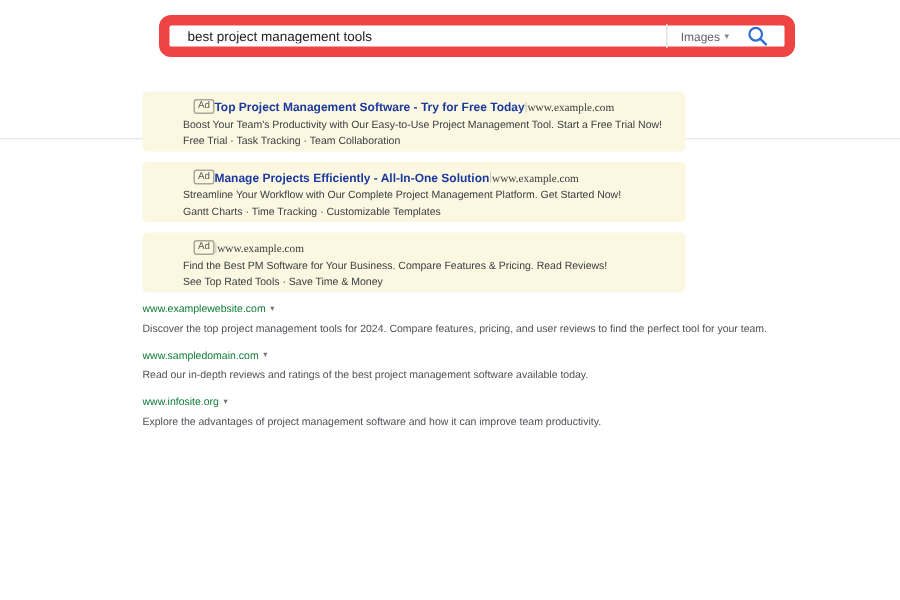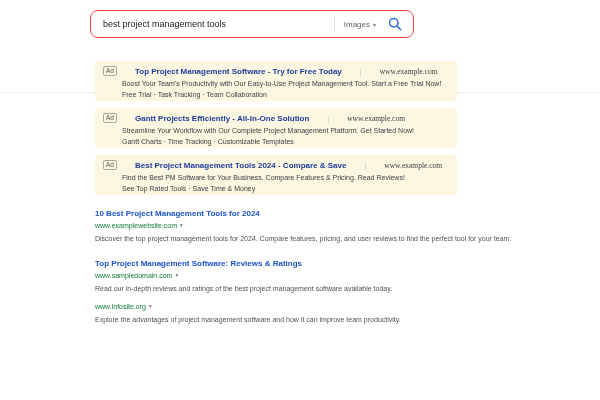--- a/index.html
+++ b/index.html
@@ -7,23 +7,23 @@
   body {
     background:#ffffff;
     font-family:"Liberation Sans", sans-serif;
     position:relative;
     overflow:hidden;
     color:#3c4043;
   }
 
   
   .searchbar {
-    position:absolute; left:90px; top:10px;
-    width:324px; height:28px;
-    border:1px solid #ef4444; border-radius:8px;
+    position:absolute; left:106px; top:10px;
+    width:424px; height:28px;
+    border:7px solid #ef4444; border-radius:8px;
     background:#fff;
     display:flex; align-items:center;
     padding:0 8px 0 12px;
   }
   .search-input {
     flex:1; border:none; outline:none;
     font-family:"Liberation Sans", sans-serif;
     font-size:9px; color:#202124; background:transparent;
     min-width:0;
   }
@@ -60,21 +60,21 @@
 
   
   .content { position:absolute; left:95px; top:61px; width:460px; }
 
   
   .ad-block {
     width:362px; height:40px;
     background:#fcf7e1; border-radius:3px;
     padding:5px 8px; margin-bottom:7px;
   }
-  .ad-head { display:flex; align-items:center; gap:18px; white-space:nowrap; }
+  .ad-head { display:flex; align-items:center; gap:0; white-space:nowrap;margin-left:26px; }
   .ad-badge {
     font-size:6.5px; color:#5a5a52;
     border:1px solid #a8a89a; border-radius:2px;
     padding:0 2px; line-height:8px; flex:none;
   }
   .ad-title {
     font-size:8px; font-weight:bold; color:#1b3a9e;
     line-height:9px; cursor:pointer; text-decoration:none;
   }
   .ad-sep { color:#bdbdb2; font-size:7px; }
@@ -132,54 +132,51 @@
         <span class="ad-sep">|</span>
         <span class="ad-url">www.example.com</span>
       </div>
       <div class="ad-desc">Boost Your Team's Productivity with Our Easy-to-Use Project Management Tool. Start a Free Trial Now!</div>
       <div class="ad-ext">Free Trial · Task Tracking · Team Collaboration</div>
     </div>
 
     <div class="ad-block">
       <div class="ad-head">
         <span class="ad-badge">Ad</span>
-        <a class="ad-title">Gantt Projects Efficiently - All-In-One Solution</a>
+        <a class="ad-title">Manage Projects Efficiently - All-In-One Solution</a>
         <span class="ad-sep">|</span>
         <span class="ad-url">www.example.com</span>
       </div>
       <div class="ad-desc">Streamline Your Workflow with Our Complete Project Management Platform. Get Started Now!</div>
       <div class="ad-ext">Gantt Charts · Time Tracking · Customizable Templates</div>
     </div>
 
     <div class="ad-block">
       <div class="ad-head">
         <span class="ad-badge">Ad</span>
-        <a class="ad-title">Best Project Management Tools 2024 - Compare &amp; Save</a>
         <span class="ad-sep">|</span>
         <span class="ad-url">www.example.com</span>
       </div>
       <div class="ad-desc">Find the Best PM Software for Your Business. Compare Features &amp; Pricing. Read Reviews!</div>
       <div class="ad-ext">See Top Rated Tools · Save Time &amp; Money</div>
     </div>
 
   </div>
 
   <div class="results">
 
     <div class="result">
-      <a class="result-title">10 Best Project Management Tools for 2024</a>
       <div class="result-url">
         <span>www.examplewebsite.com</span>
         <span class="chev">▾</span>
       </div>
       <div class="result-snippet">Discover the top project management tools for 2024. Compare features, pricing, and user reviews to find the perfect tool for your team.</div>
     </div>
 
     <div class="result">
-      <a class="result-title">Top Project Management Software: Reviews &amp; Ratings</a>
       <div class="result-url">
         <span>www.sampledomain.com</span>
         <span class="chev">▾</span>
       </div>
       <div class="result-snippet">Read our in-depth reviews and ratings of the best project management software available today.</div>
     </div>
 
 
     <div class="result">
       <div class="result-url">

